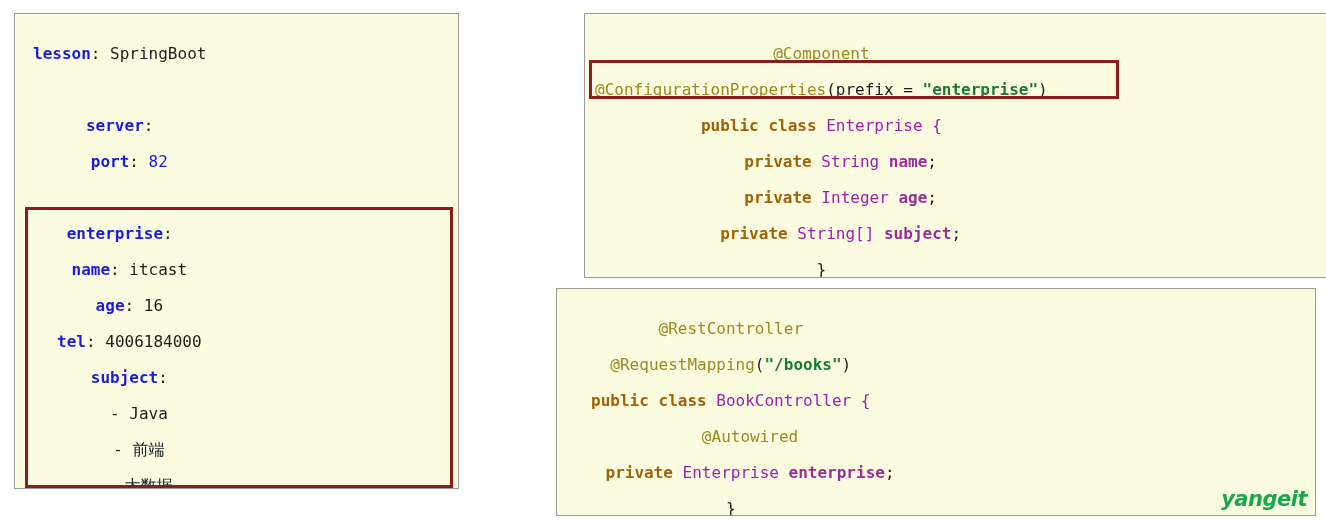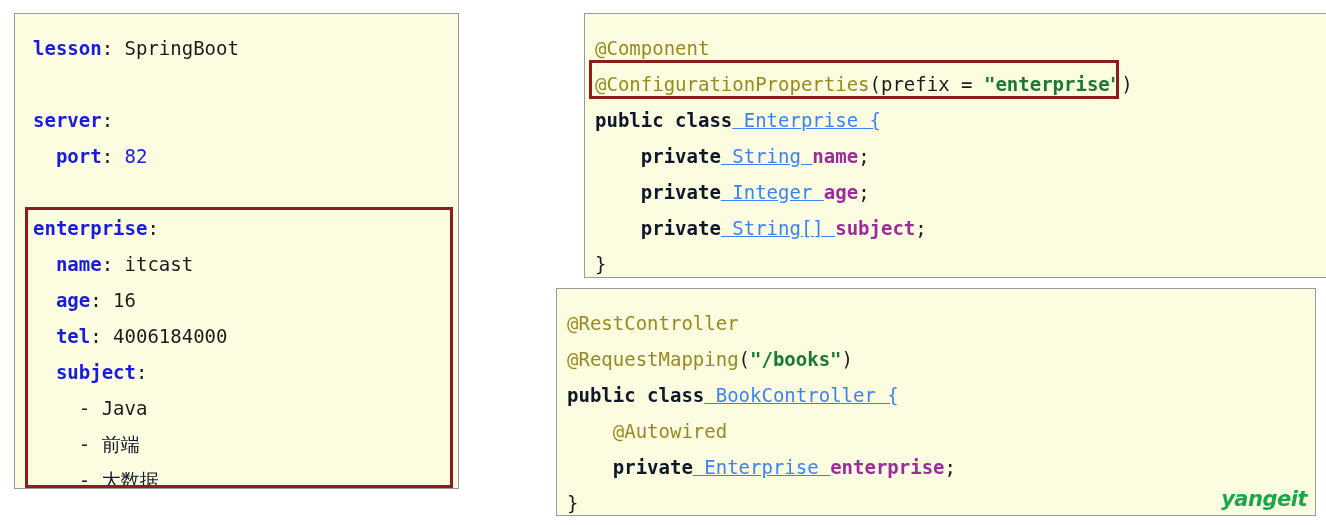--- a/index.html
+++ b/index.html
@@ -22,40 +22,41 @@
     box-sizing: border-box;
     overflow: hidden;
   }
 
   #yaml-panel  { left: 14px;  top: 13px;  width: 445px; height: 476px; }
   #entity-panel{ left: 556px; top: 13px;  width: 760px; height: 265px; margin-left: 28px; }
   #ctrl-panel  { left: 556px; top: 288px; width: 760px; height: 228px; }
 
   .code {
     position: absolute;
-    left: 0; top: 2px;
+    left: 0; top: 8px;
     padding: 14px 0 0 0;
-    font-size: 19px;
+    font-size: 16px;
     line-height: 36px;
     white-space: pre;
     color: #1c1c1c;
+    text-align: center;
   }
   #yaml-panel .code { padding-left: 18px; }
   #entity-panel .code, #ctrl-panel .code { padding-left: 10px; }
 
   .line { height: 36px; }
   .line.blank { height: 36px; }
 
   
   .k-key   { color: #1a1ae0; font-weight: bold; }
   .k-num   { color: #1a1ae0; font-weight: normal; }
   .k-plain { color: #1c1c1c; }
   .k-cjk   { color: #0f172a; font-family: "DejaVu Sans", "Liberation Sans", sans-serif; }
-  .k-kw    { color: #0f172a; font-weight: bold; }
-  .k-type  { color: #3b82f6; text-decoration: underline; }
+  .k-kw    { color: #a16207; font-weight: bold; }
+  .k-type  { color: #a21caf; }
   .k-field { color: #9b2d9b; font-weight: bold; }
   .k-ann   { color: #998a1f; }
   .k-str   { color: #1a7a33; font-weight: bold; }
   .k-punc  { color: #1c1c1c; }
 
   
   .redbox {
     position: absolute;
     border: 3px solid #8d1c1c;
     box-sizing: border-box;

